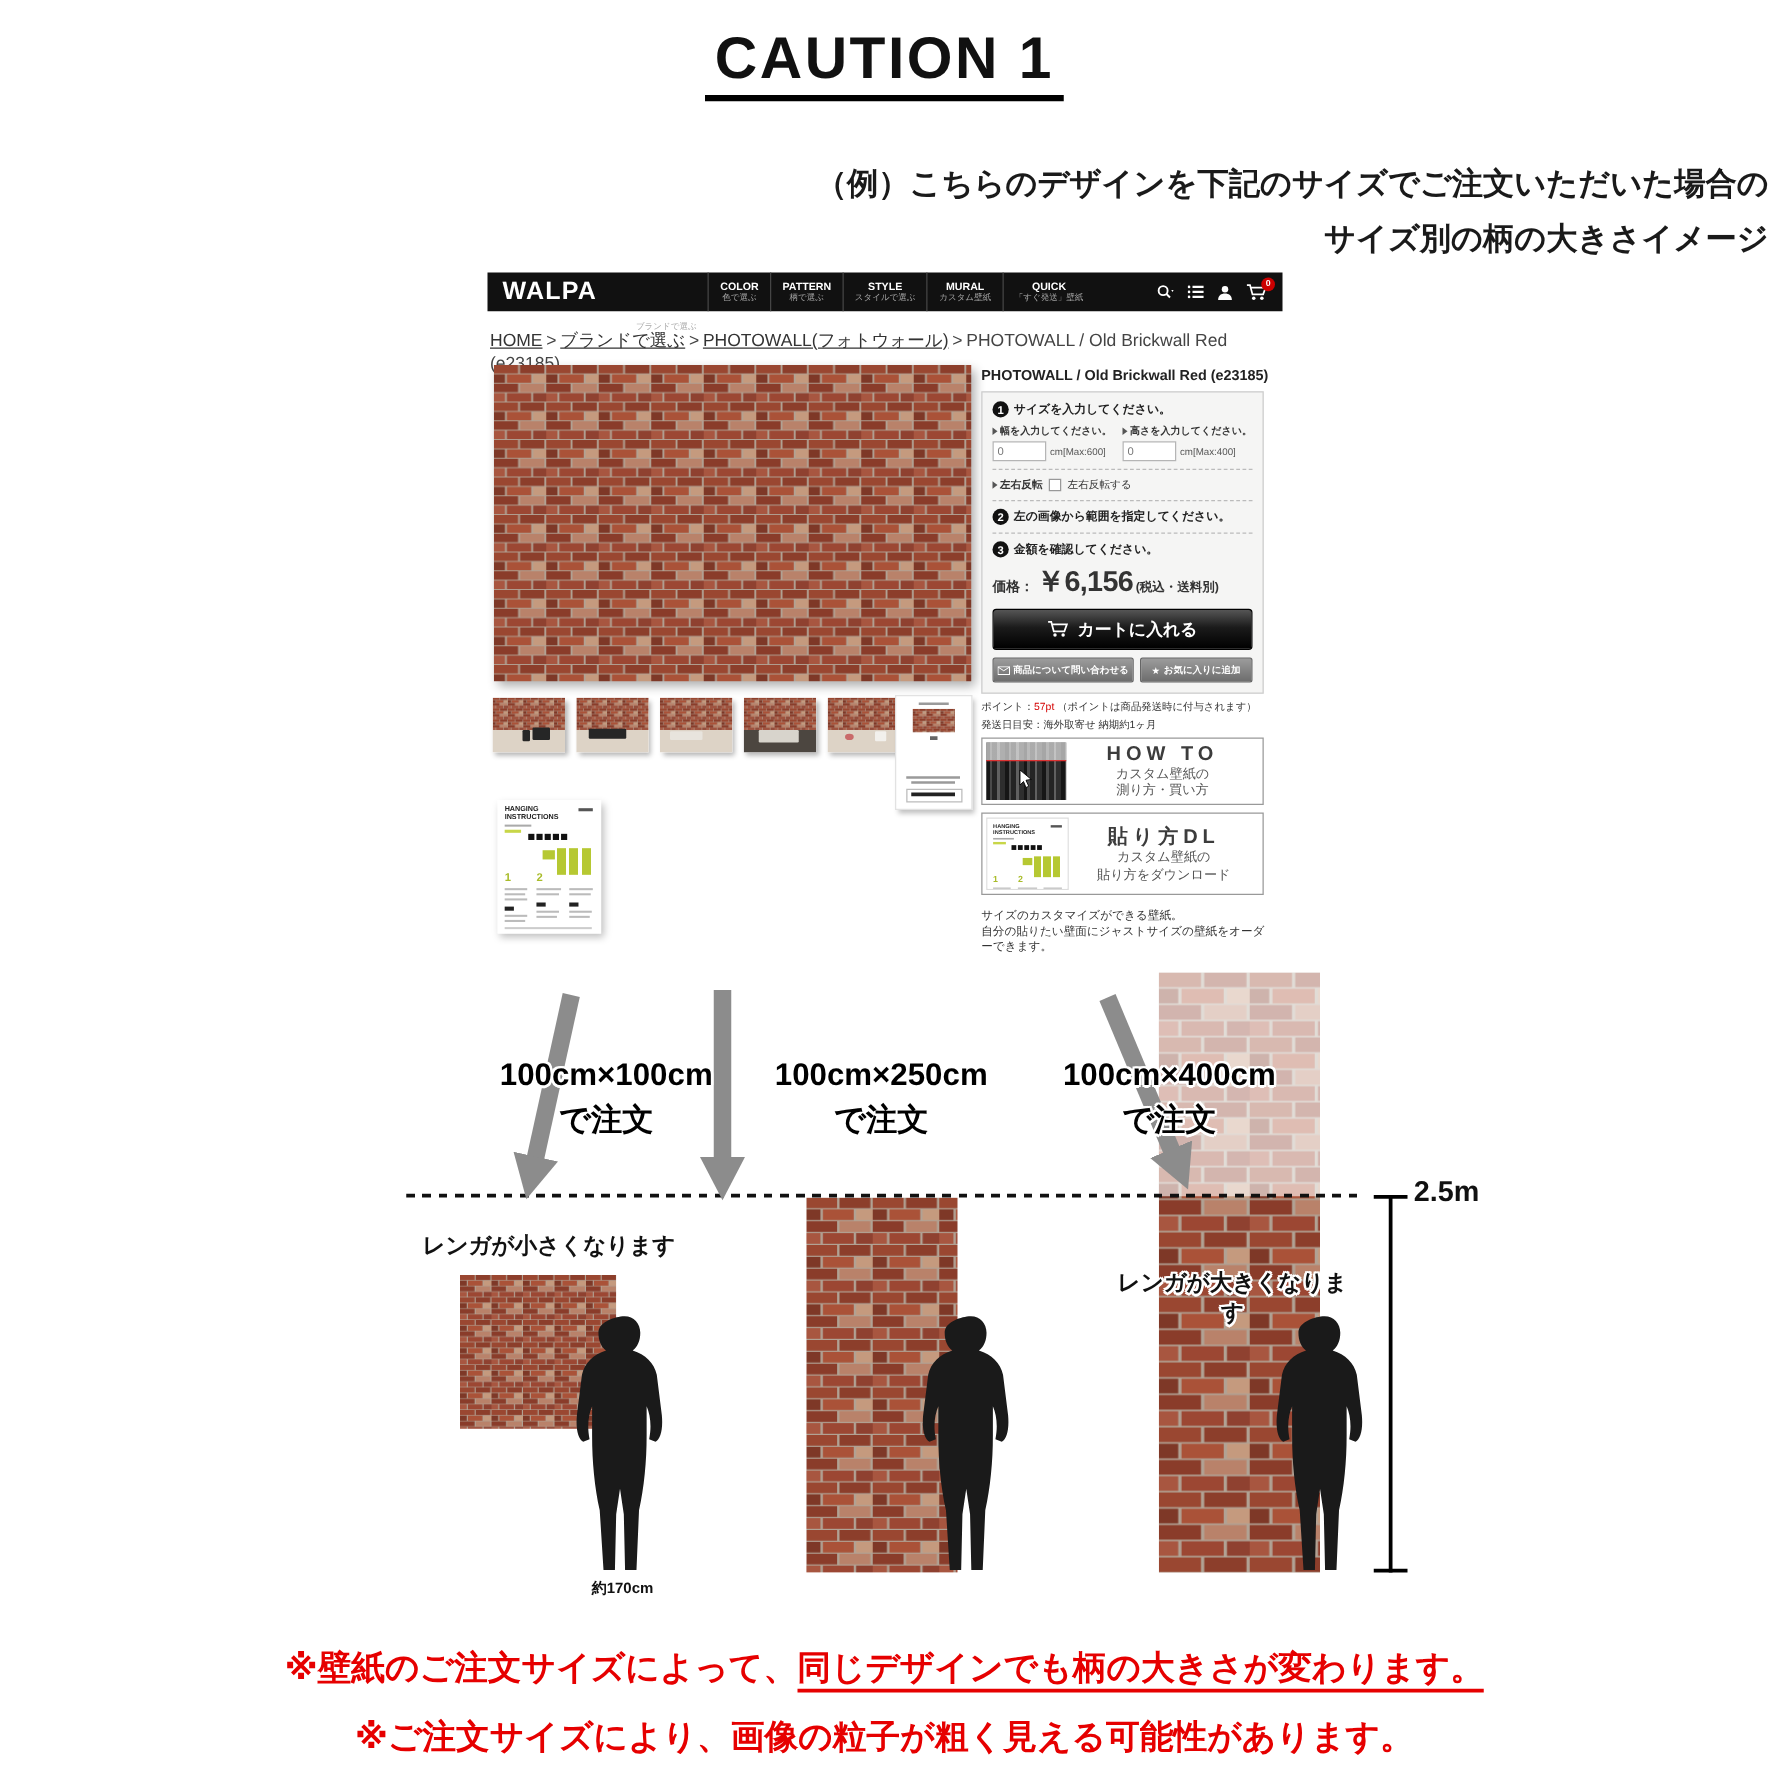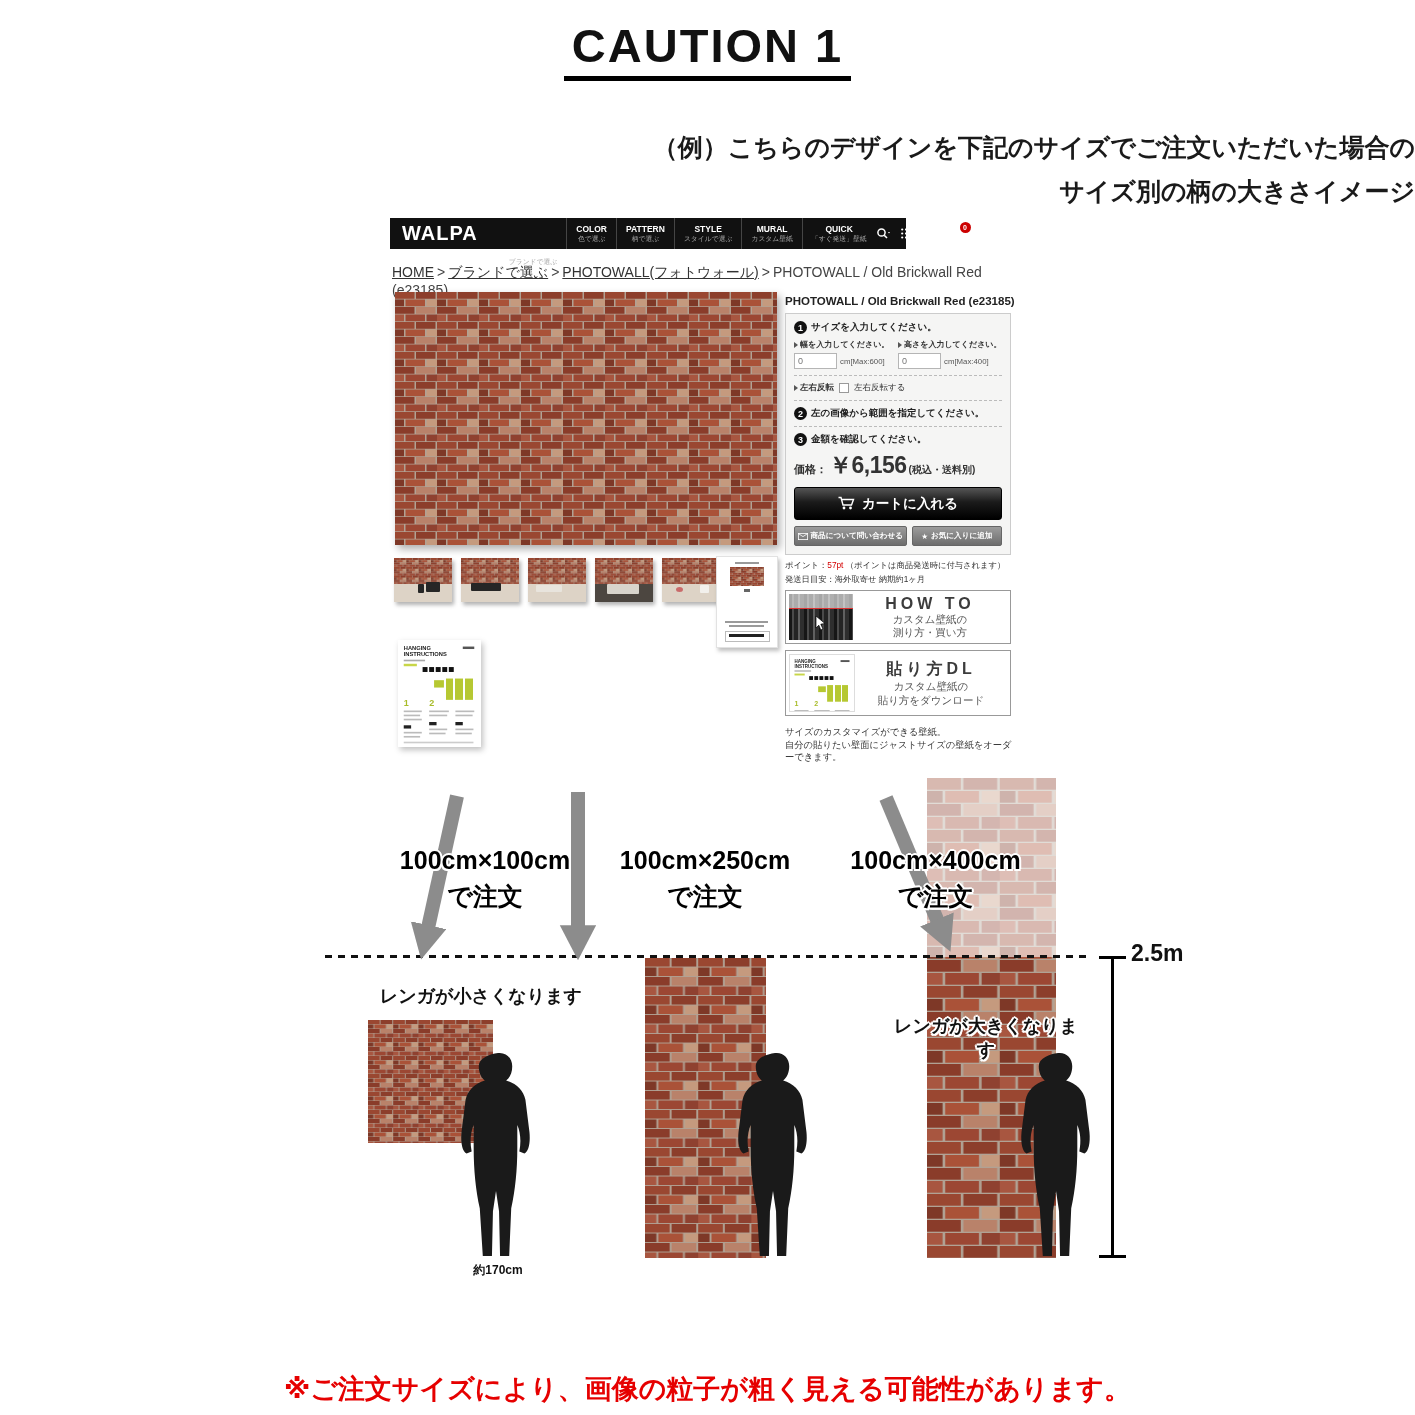--- a/index.html
+++ b/index.html
@@ -7,21 +7,21 @@
           font-family:"Liberation Sans","DejaVu Sans",sans-serif;color:#111;}
   .abs{position:absolute;}
 
   
   .page-title{top:18px;left:0;width:100%;text-align:center;}
   .page-title span{display:inline-block;font-size:47px;font-weight:900;letter-spacing:2px;
         border-bottom:5px solid #000;padding:0 8px 3px;}
   .intro{top:126px;left:0;width:100%;text-align:right;font-size:25px;font-weight:600;line-height:1.75;color:#1a1a1a;}
 
   
-  .site-header{left:390px;top:218px;width:516px;height:31px;background:#111;display:flex;align-items:center;}
+  .site-header{left:390px;top:218px;width:636px;height:31px;background:#111;display:flex;align-items:center;}
   .logo{color:#fff;font-size:20px;font-weight:bold;letter-spacing:1px;margin-left:12px;}
   .nav{display:flex;align-items:stretch;height:100%;margin-left:22px;}
   .nav-item{display:flex;flex-direction:column;justify-content:center;align-items:center;
             padding:0 9px;border-left:1px solid #454545;cursor:pointer;}
   .nav-item:first-child{border-left:none;gap:47px;}
   .nav-en{color:#fff;font-size:8.5px;font-weight:bold;line-height:1.2;}
   .nav-jp{color:#a8a8a8;font-size:6.8px;line-height:1.2;white-space:nowrap;}
   .hdr-icons{display:flex;align-items:center;gap:11px;margin-left:auto;margin-right:12px;}
   .hicon{position:relative;display:inline-flex;}
   .badge{position:absolute;right:-6px;top:-5px;width:11px;height:11px;border-radius:50%;
@@ -495,21 +495,21 @@
       </svg>
   </div>
   <div class="abs fade-top"></div>
 
   <div class="abs ceiling"></div>
   <div class="abs ruler-line"></div>
   <div class="abs ruler-cap" style="top:956px;"></div>
   <div class="abs ruler-cap" style="top:1255px;"></div>
   <div class="abs wallh">2.5m</div>
 
-  <div class="abs note" style="left:352px;top:984px;width:230px;text-align:right;">レンガが小さくなります</div>
+  <div class="abs note" style="left:338px;top:984px;width:230px;text-align:left;">レンガが小さくなります</div>
   <div class="abs brickcol" style="left:368px;top:1020px;">
     <svg width="125" height="123">
         <g transform="scale(0.45)">
           <rect width="278" height="274" fill="url(#brickP)"></rect>
         </g>
       </svg>
   </div>
   <div class="abs sil" style="left:460px;top:1051px;">
     <svg width="72" height="208" viewBox="-4 0 70 205">
         <use href="#personP" fill="#1a1a1a"></use>
@@ -530,15 +530,18 @@
       </svg>
   </div>
 
   <div class="abs note note-outline" style="left:886px;top:1014px;width:200px;text-align:center;">レンガが大きくなります</div>
   <div class="abs sil" style="left:1020px;top:1051px;">
     <svg width="72" height="208" viewBox="-4 0 70 205">
         <use href="#personP" fill="#1a1a1a"></use>
       </svg>
   </div>
 
+  <div class="abs warn" style="top:1316px;">
+    <span>※壁紙のご注文サイズによって、</span><span class="ul">同じデザインでも柄の大きさが変わります。</span>
+  </div>
   <div class="abs warn" style="top:1371px;">※ご注文サイズにより、画像の粒子が粗く見える可能性があります。</div>
 
 </div>
 
 </body></html>

